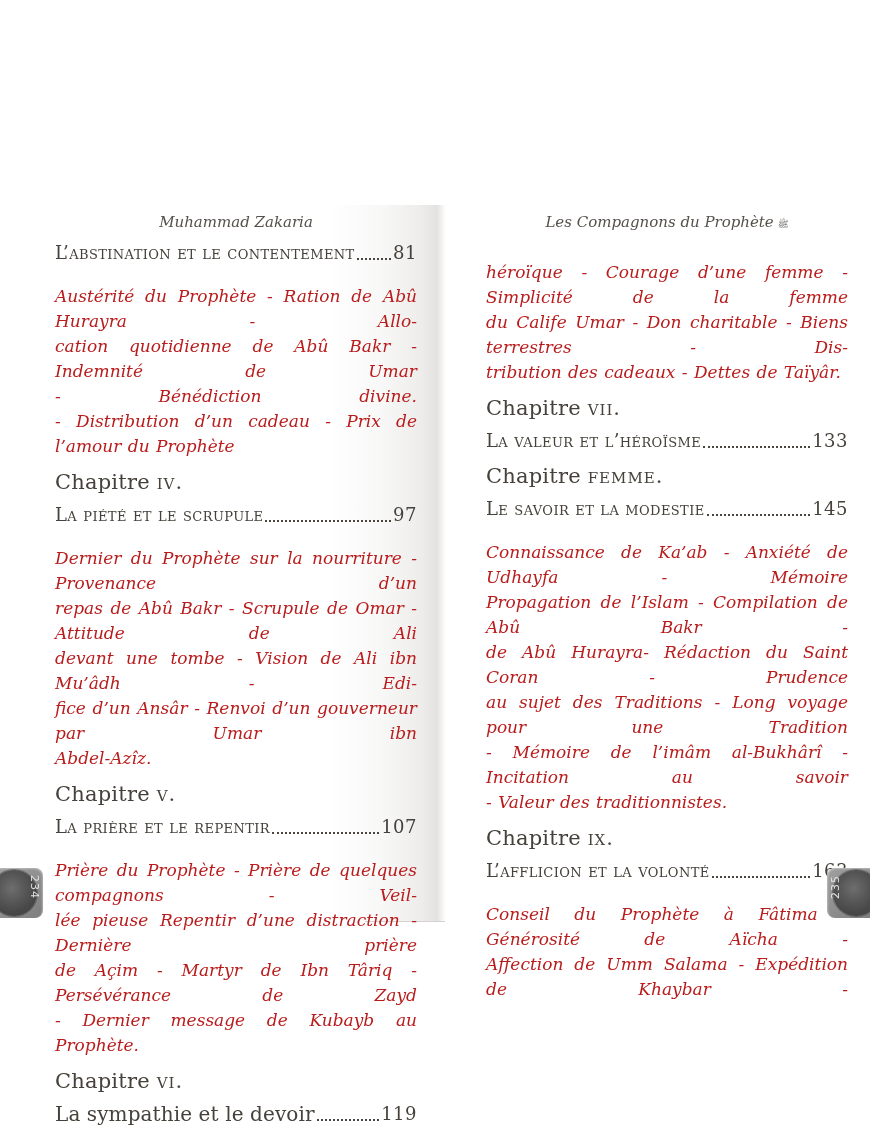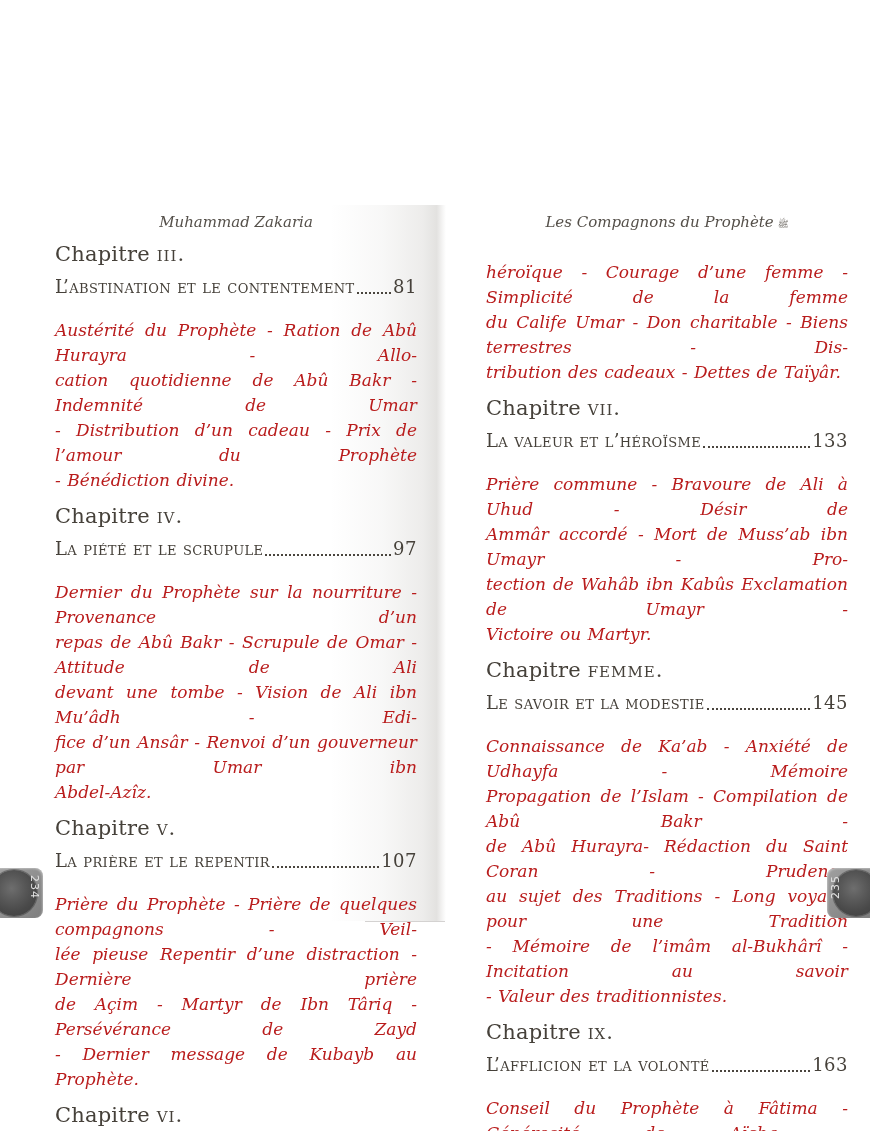--- a/index.html
+++ b/index.html
@@ -84,34 +84,30 @@
 <div class="spread">
 
   <div class="gutter"></div>
 
   <section class="page left">
     <header class="page-header">
       <span class="hdr-text">Muhammad Zakaria</span>
     </header>
     <div class="page-body">
   <section class="chapter">
-    <div class="chap-label">
-      <span class="chap-word">Chapitre</span>
-      <span class="chap-num">iii.</span>
-    </div>
     <div class="chap-title-line">
       <span class="chap-title">L’abstination et le contentement</span>
       <span class="leader"></span>
       <span class="chap-page">81</span>
     </div>
     <div class="summary">
             <div class="sline">Austérité du Prophète - Ration de Abû Hurayra - Allo-</div>
             <div class="sline">cation quotidienne de Abû Bakr - Indemnité de Umar</div>
+            <div class="sline">- Bénédiction divine.</div>
             <div class="sline">- Distribution d’un cadeau - Prix de l’amour du Prophète</div>
-            <div class="sline">- Bénédiction divine.</div>
           </div>
   </section>
 
   <section class="chapter">
     <div class="chap-label">
       <span class="chap-word">Chapitre</span>
       <span class="chap-num">iv.</span>
     </div>
     <div class="chap-title-line">
       <span class="chap-title">La piété et le scrupule</span>
@@ -176,26 +172,20 @@
   <section class="chapter">
     <div class="chap-label">
       <span class="chap-word">Chapitre</span>
       <span class="chap-num">vii.</span>
     </div>
     <div class="chap-title-line">
       <span class="chap-title">La valeur et l’héroïsme</span>
       <span class="leader"></span>
       <span class="chap-page">133</span>
     </div>
-    <div class="summary">
-            <div class="sline">Prière commune - Bravoure de Ali à Uhud - Désir de</div>
-            <div class="sline">Ammâr accordé - Mort de Muss’ab ibn Umayr - Pro-</div>
-            <div class="sline">tection de Wahâb ibn Kabûs Exclamation de Umayr -</div>
-            <div class="sline">Victoire ou Martyr.</div>
-          </div>
   </section>
 
   <section class="chapter">
     <div class="chap-label">
       <span class="chap-word">Chapitre</span>
       <span class="chap-num">femme.</span>
     </div>
     <div class="chap-title-line">
       <span class="chap-title">Le savoir et la modestie</span>
       <span class="leader"></span>

